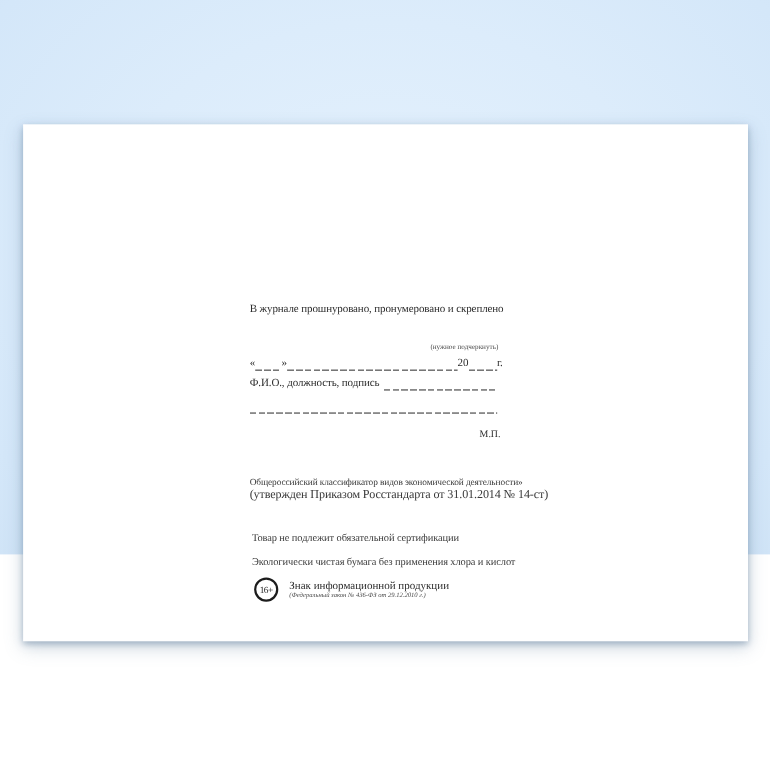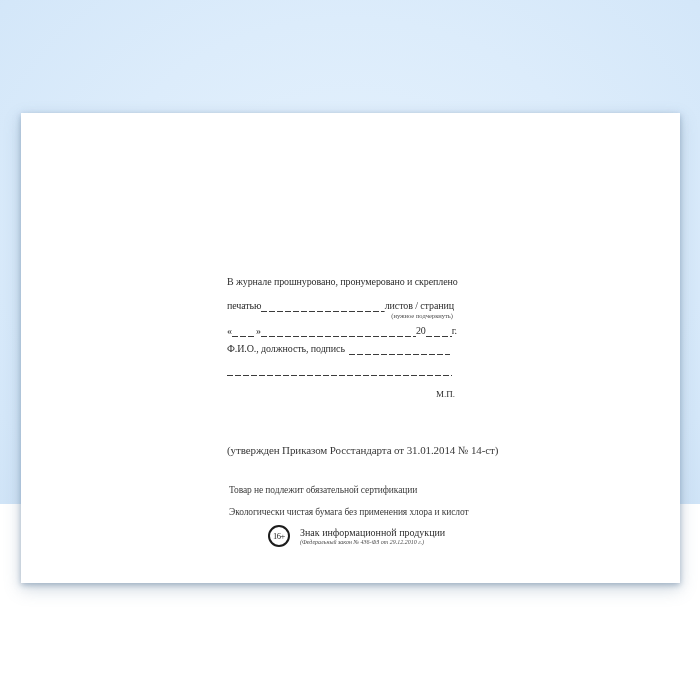--- a/index.html
+++ b/index.html
@@ -97,21 +97,20 @@
     border: 2px solid #1c1c1c;
     border-radius: 50%;
     font-size: 8.5px;
     font-weight: normal;
     color: #1c1c1c;
     display: flex;
     align-items: center;
     justify-content: center;
     letter-spacing: -0.5px;
     flex: 0 0 auto;
-    margin-left: 37px;
   }
   .sign-text { margin-left: 10px; padding-top: 2px; }
   .sign-title {
     font-size: 10px;
     color: #2d2d2d;
     line-height: 11px;
     white-space: nowrap;
     text-align: center;
   }
   .sign-law {
@@ -125,25 +124,20 @@
 </head>
 <body>
 
 <div class="stage">
   <div class="paper">
 
     <div class="row" style="top:163px;">
       <span>В журнале прошнуровано, пронумеровано и скреплено</span>
     </div>
 
-    <div class="row" style="top:187px; width:227px;">
-      <span>печатью</span>
-      <span class="blank grow"></span>
-      <span>листов / страниц</span>
-    </div>
 
     <div class="note" style="top:199px;">(нужное подчеркнуть)</div>
 
     <div class="row" style="top:212px;">
       <span>«</span>
       <span class="blank" style="width:24px;"></span>
       <span>»</span>
       <span class="blank grow"></span>
       <span>20</span>
       <span class="blank" style="width:26px;"></span>
@@ -154,20 +148,21 @@
       <span>Ф.И.О., должность, подпись</span>
       <span class="blank grow" style="margin-left:4px;"></span>
     </div>
 
     <div class="row" style="top:252px; width:225px;">
       <span class="blank grow"></span>
     </div>
 
     <div class="stamp" style="top:276px;">М.П.</div>
 
+    <div class="pline p2" style="top:320px;">Общероссийский классификатор видов экономической деятельности»</div>
     <div class="pline p3" style="top:331px;">(утвержден Приказом Росстандарта от 31.01.2014 № 14-ст)</div>
 
     <div class="statement" style="left:208px; top:372px;">Товар не подлежит обязательной сертификации</div>
     <div class="statement" style="left:208px; top:394px;">Экологически чистая бумага без применения хлора и кислот</div>
 
     <div class="sign-row">
       <div class="age-badge">16+</div>
       <div class="sign-text">
         <div class="sign-title">Знак информационной продукции</div>
         <div class="sign-law">(Федеральный закон № 436-ФЗ от 29.12.2010 г.)</div>

